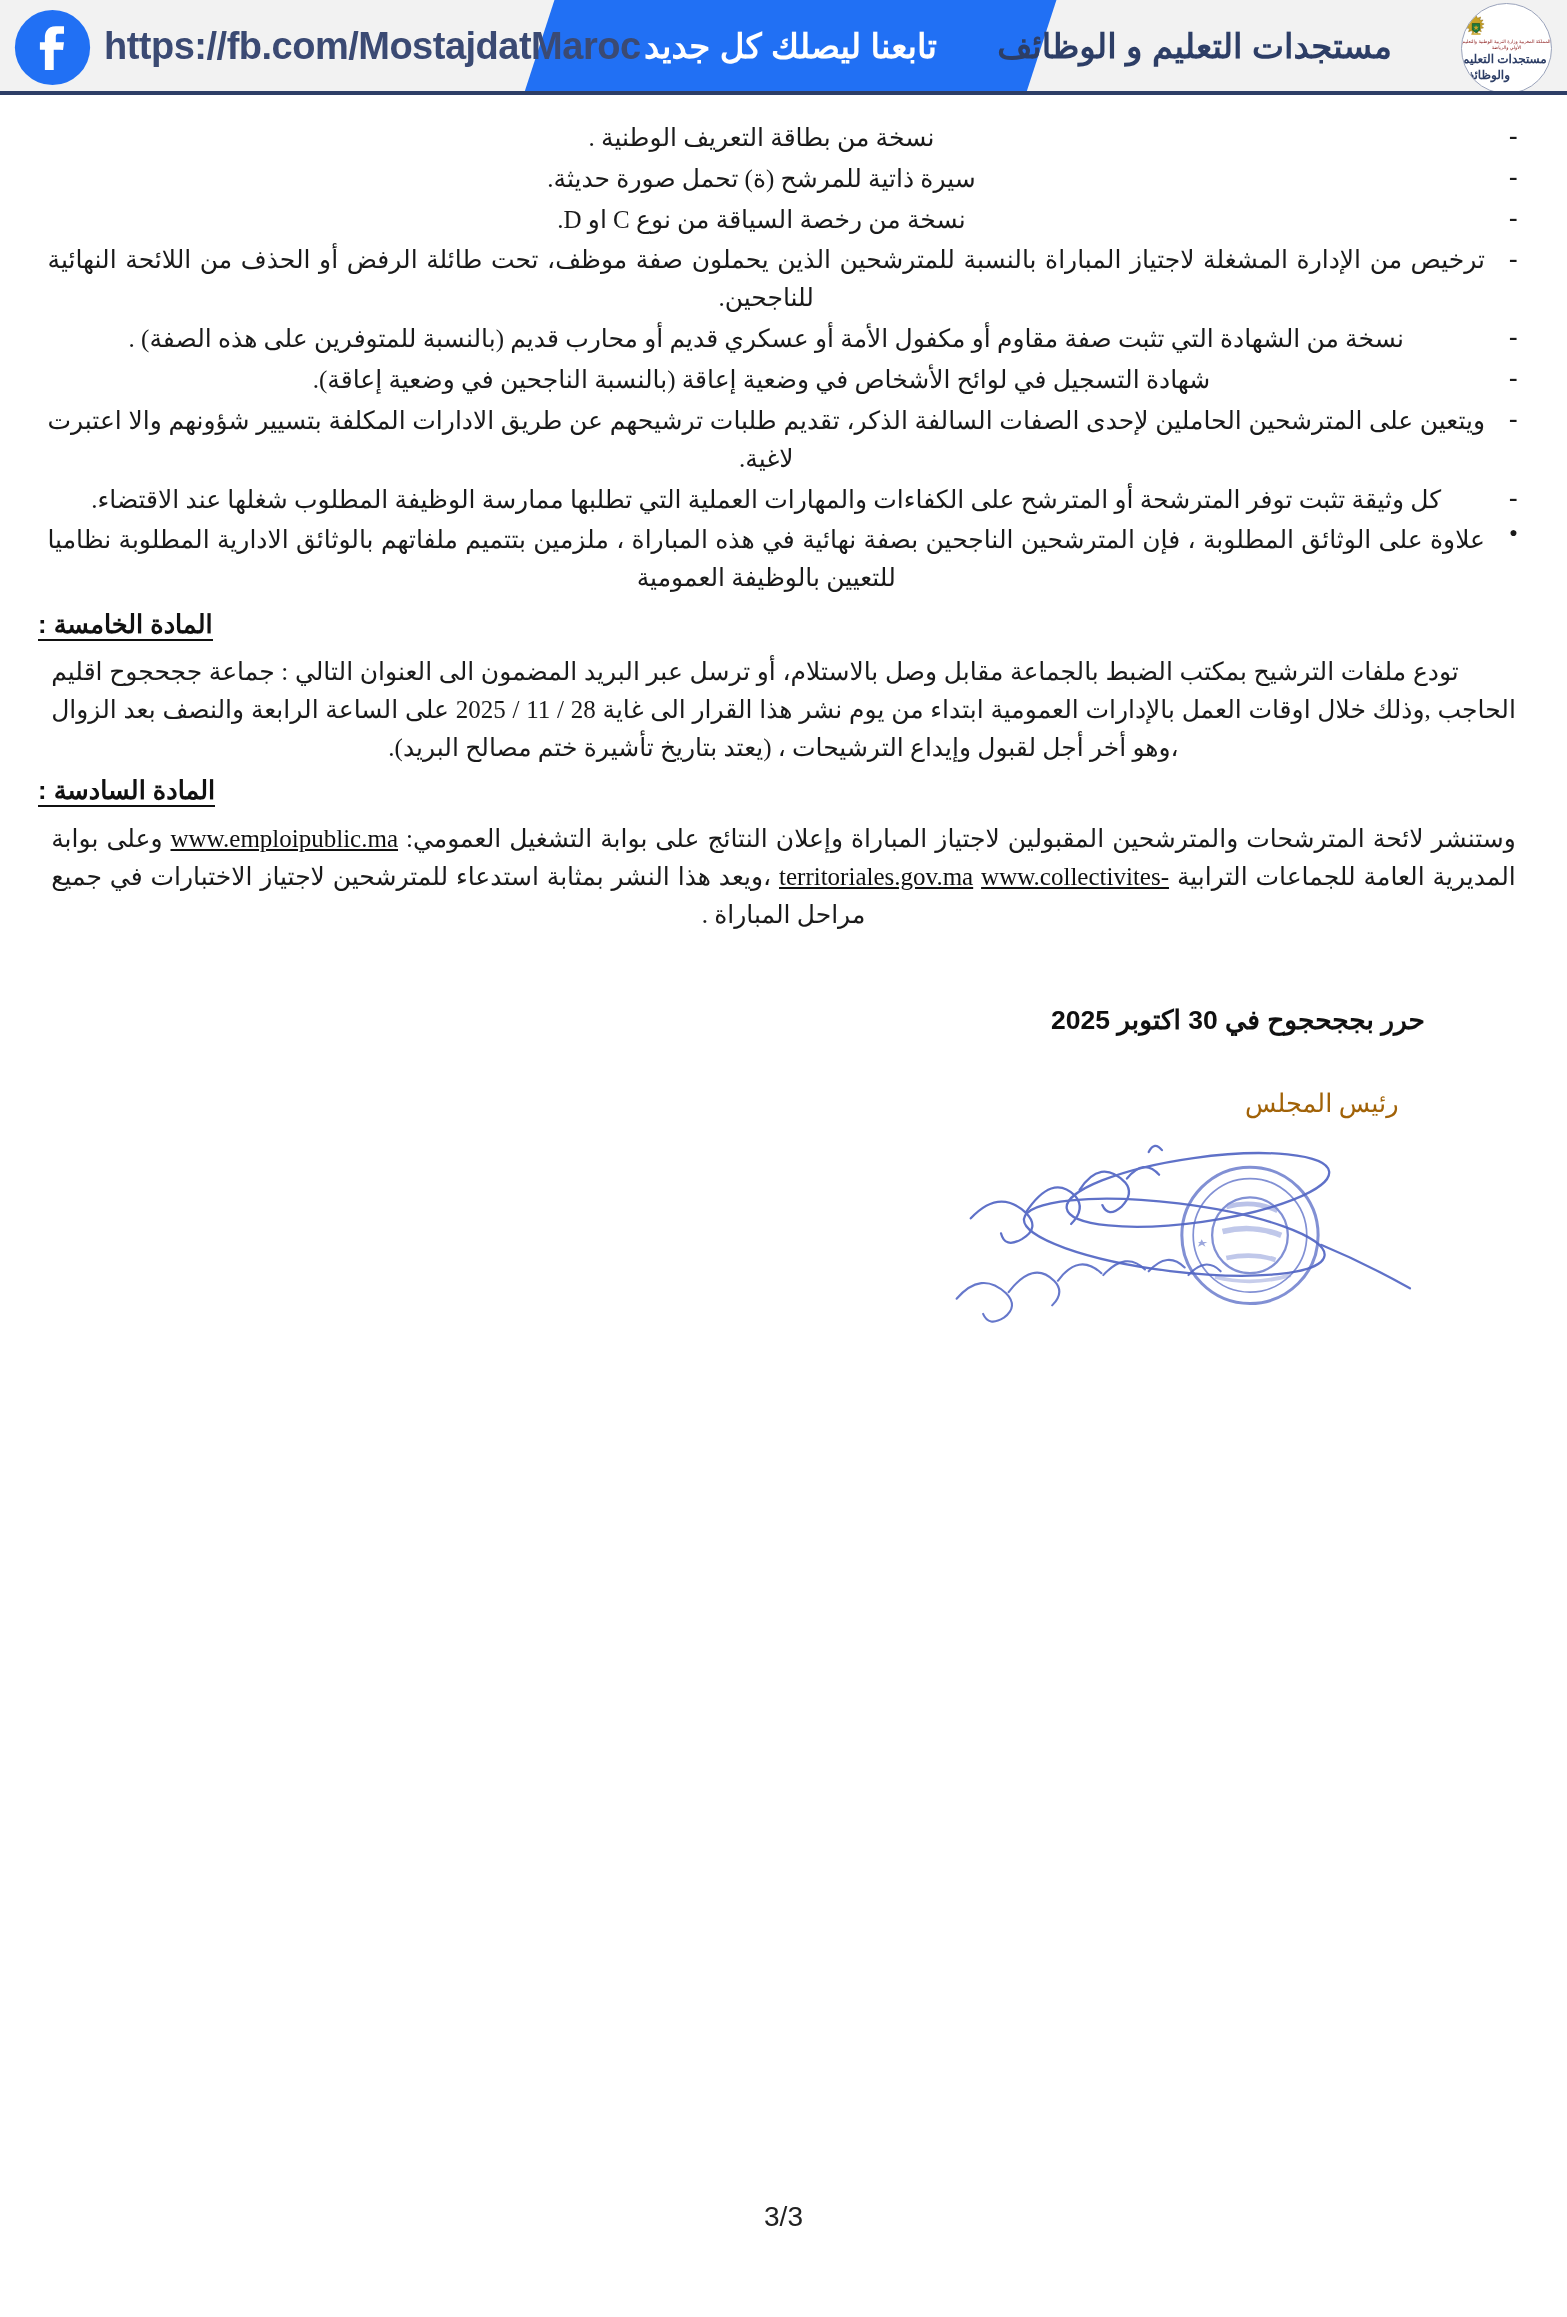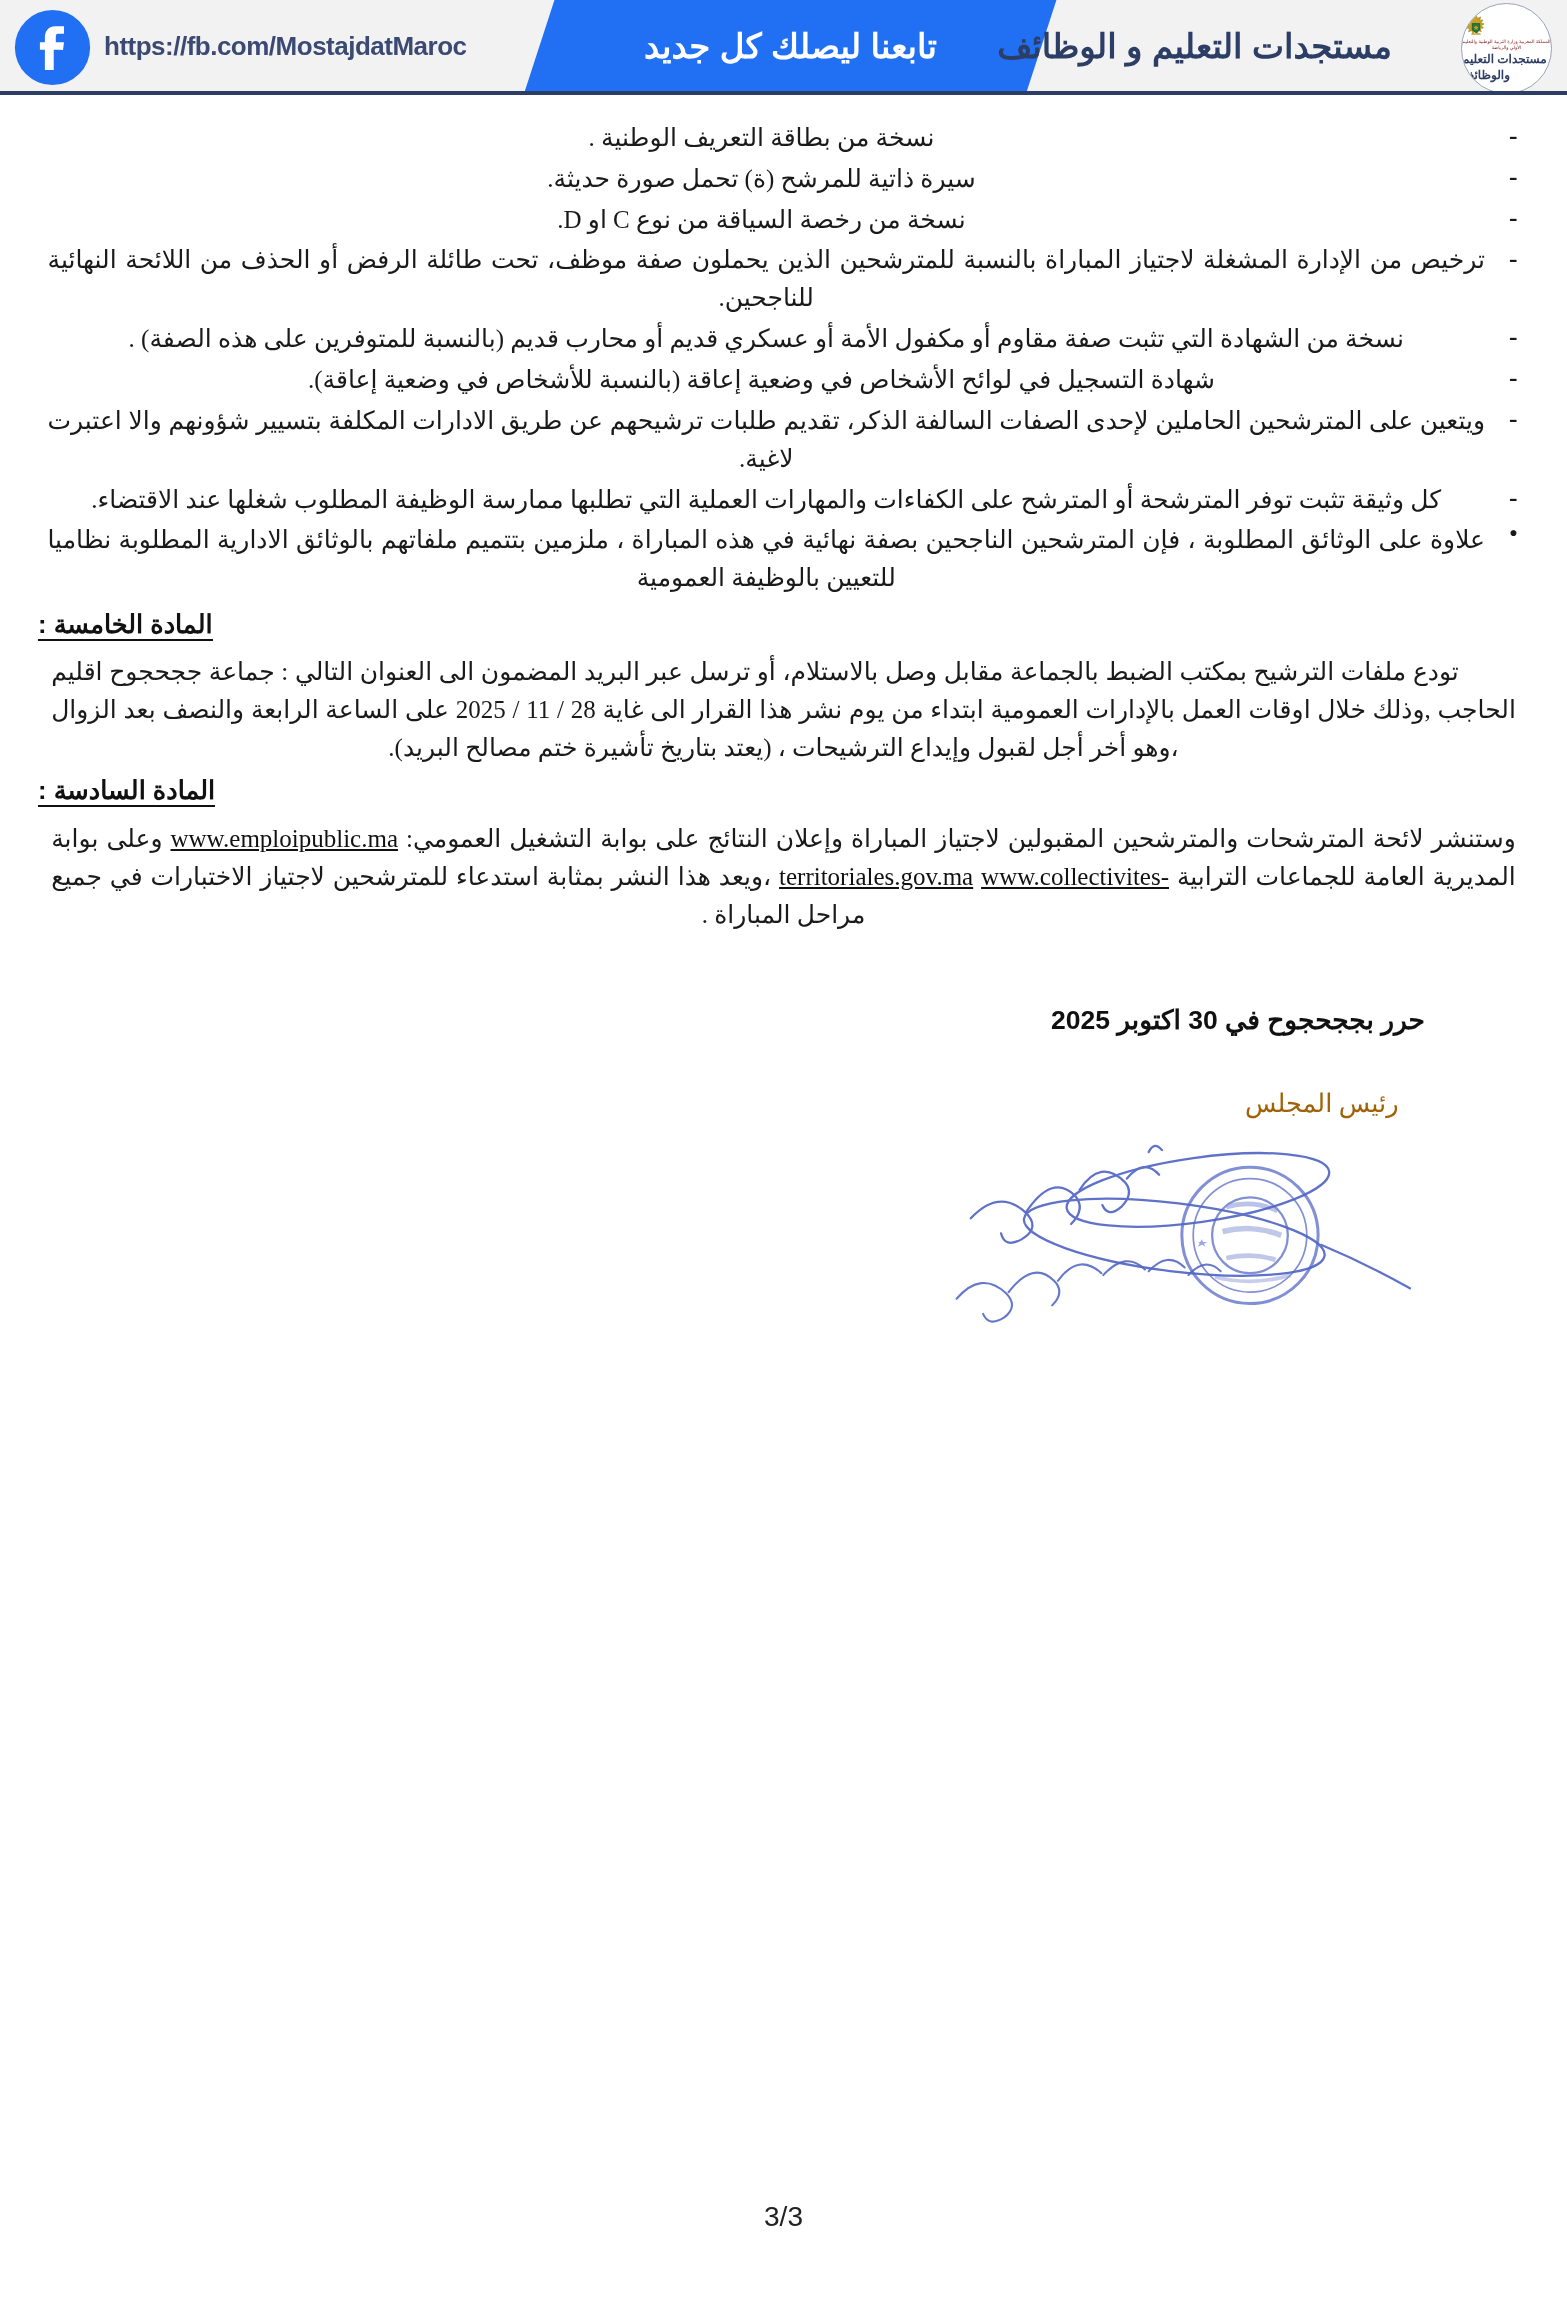--- a/index.html
+++ b/index.html
@@ -45,21 +45,21 @@
     height: 79px;
   }
   .fb-icon svg { display: block; }
   .fb-url {
     position: absolute;
     left: 104px;
     top: 50%;
     transform: translateY(-50%);
     font-family: "Liberation Sans", sans-serif;
     font-weight: bold;
-    font-size: 26px;
+    font-size: 38px;
     color: #3b4a73;
     letter-spacing: -0.5px;
     white-space: nowrap;
   }
   .banner-slogan {
     position: absolute;
     left: 568px;
     top: 50%;
     transform: translateY(-50%);
     width: 445px;
@@ -285,21 +285,21 @@
 
 <div class="page">
   <div class="doc">
 
     <ul class="dash-list">
       <li class="short">نسخة من بطاقة التعريف الوطنية .</li>
       <li class="short">سيرة ذاتية للمرشح (ة) تحمل صورة حديثة.</li>
       <li class="short">نسخة من رخصة السياقة من نوع C او D.</li>
       <li class="wide">ترخيص من الإدارة المشغلة لاجتياز المباراة بالنسبة للمترشحين الذين يحملون صفة موظف، تحت طائلة الرفض أو الحذف من اللائحة النهائية للناجحين.</li>
       <li class="wide">نسخة من الشهادة التي تثبت صفة مقاوم أو مكفول الأمة أو عسكري قديم أو محارب قديم (بالنسبة للمتوفرين على هذه الصفة) .</li>
-      <li class="short">شهادة التسجيل في لوائح الأشخاص في وضعية إعاقة (بالنسبة للأشخاص في وضعية إعاقة).</li>
+      <li class="short">شهادة التسجيل في لوائح الأشخاص في وضعية إعاقة (بالنسبة الناجحين في وضعية إعاقة).</li>
       <li class="wide">ويتعين على المترشحين الحاملين لإحدى الصفات السالفة الذكر، تقديم طلبات ترشيحهم عن طريق الادارات المكلفة بتسيير شؤونهم والا اعتبرت لاغية.</li>
       <li class="wide">كل وثيقة تثبت توفر المترشحة أو المترشح على الكفاءات والمهارات العملية التي تطلبها ممارسة الوظيفة المطلوب شغلها عند الاقتضاء.</li>
     </ul>
 
     <ul class="dot-list">
       <li class="wide">علاوة على الوثائق المطلوبة ، فإن المترشحين الناجحين بصفة نهائية في هذه المباراة ، ملزمين بتتميم ملفاتهم بالوثائق الادارية المطلوبة نظاميا للتعيين بالوظيفة العمومية</li>
     </ul>
 
     <div class="section-head">
       <span class="u">المادة الخامسة :</span>

